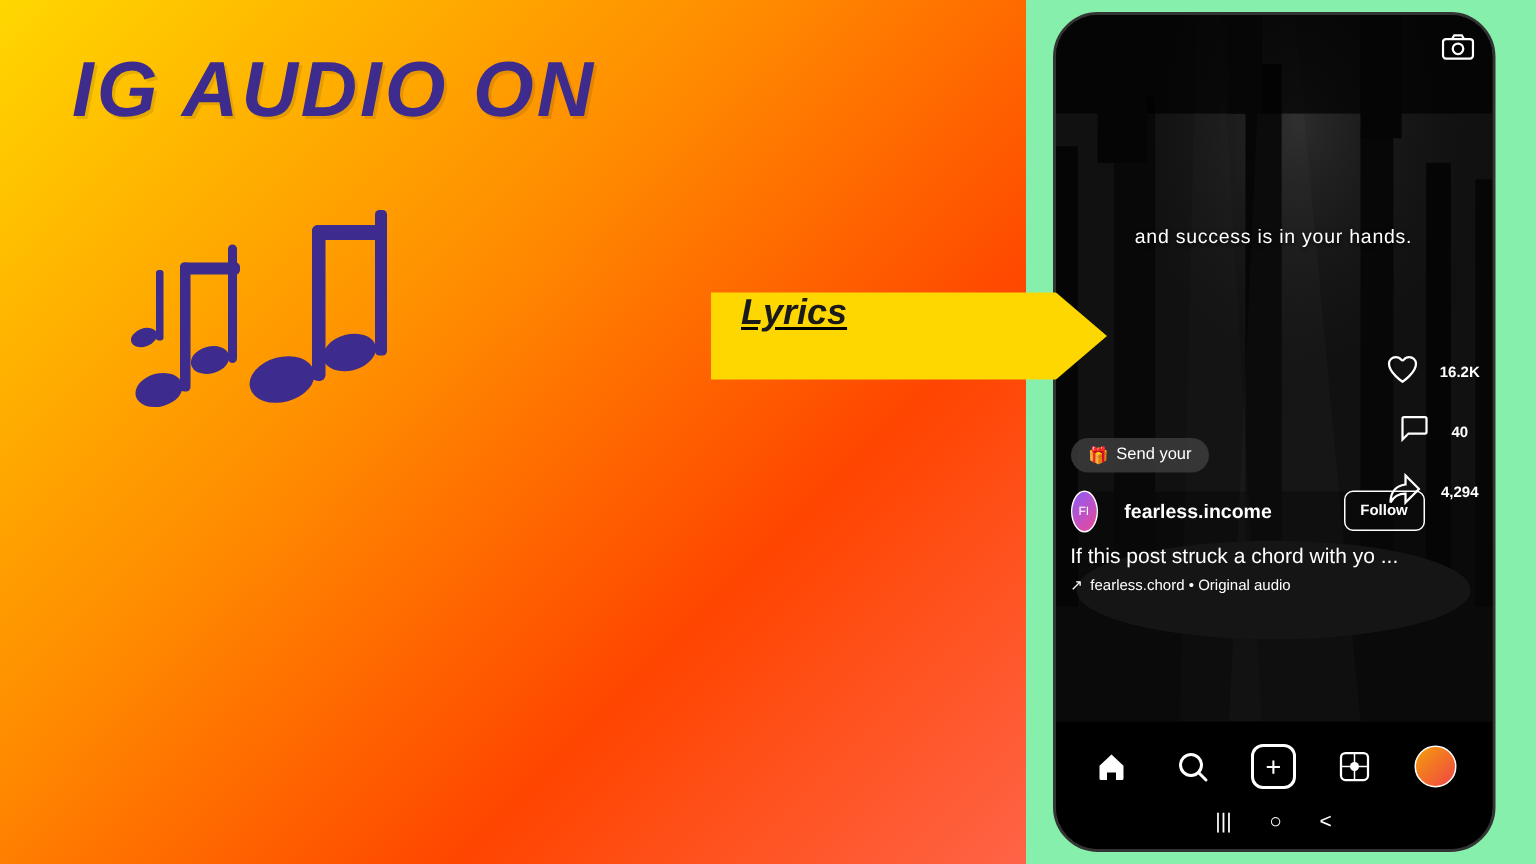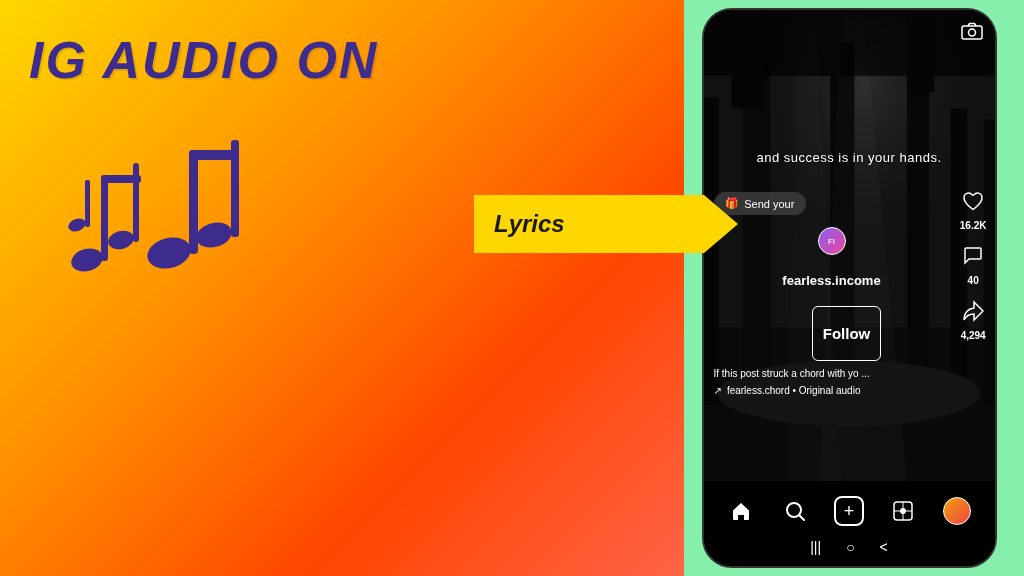--- a/index.html
+++ b/index.html
@@ -12,21 +12,21 @@
       position: relative;
     }
 
     
     .left-panel {
       flex: 1;
       background: linear-gradient(135deg, #FFD700 0%, #FF8C00 40%, #FF4500 70%, #FF6347 100%);
       display: flex;
       flex-direction: column;
       align-items: flex-start;
-      padding: 30px 29px;
+      padding: 30px 48px;
       position: relative;
     }
 
     .title {
       font-size: 52px;
       font-weight: 900;
       color: #3D2B8E;
       letter-spacing: 2px;
       font-style: italic;
       margin-bottom: 10px;
@@ -98,23 +98,23 @@
       right: 8px;
       bottom: 140px;
       display: flex;
       flex-direction: column;
       align-items: center;
       gap: 14px;
     }
 
     .icon-item {
       display: flex;
-      flex-direction: column;
-      align-items: center;
-      gap: 4px;
+      flex-direction: row;
+      align-items: center;
+      gap: 14px;
     }
 
     .icon-symbol {
       color: white;
       font-size: 22px;
       line-height: 1;
     }
 
     .icon-count {
       color: white;
@@ -142,21 +142,20 @@
       align-items: center;
       gap: 5px;
       margin-bottom: 6px;
     }
 
     .user-row {
       display: flex;
       align-items: center;
       gap: 18px;
       margin-bottom: 6px;
-      flex-direction: column;
     }
 
     .avatar-small {
       width: 28px;
       height: 28px;
       border-radius: 50%;
       background: linear-gradient(135deg, #8B5CF6, #EC4899);
       border: 1.5px solid white;
       display: flex;
       align-items: center;
@@ -170,29 +169,29 @@
       font-size: 13px;
       font-weight: 700;
       flex: 1;
     }
 
     .follow-btn {
       background: transparent;
       color: white;
       border: 1.5px solid white;
       border-radius: 6px;
-      padding: 18px 10px;
-      font-size: 15px;
+      padding: 7px 10px;
+      font-size: 10px;
       font-weight: 700;
       margin-left: 30px;
     }
 
     .caption-text {
       color: white;
-      font-size: 10px;
+      font-size: 14px;
       margin-bottom: 5px;
       line-height: 1.3;
     }
 
     .soundtrack-row {
       display: flex;
       align-items: center;
       gap: 5px;
       color: white;
       font-size: 10px;
@@ -285,25 +284,26 @@
     .arrow-soundtrack-pos {
       position: absolute;
       bottom: 100px;
       right: -20px;
       z-index: 10;
     }
 
     .arrow-body {
       background: #FFD700;
       display: flex;
-      align-items: center;
+      align-items: flex-start;
       justify-content: flex-start;
       position: relative;
       height: 58px;
       width: 230px;
+      text-decoration: underline;
     }
 
     .arrow-body::after {
       content: '';
       position: absolute;
       right: -34px;
       top: 0;
       width: 0;
       height: 0;
       border-top: 29px solid transparent;

